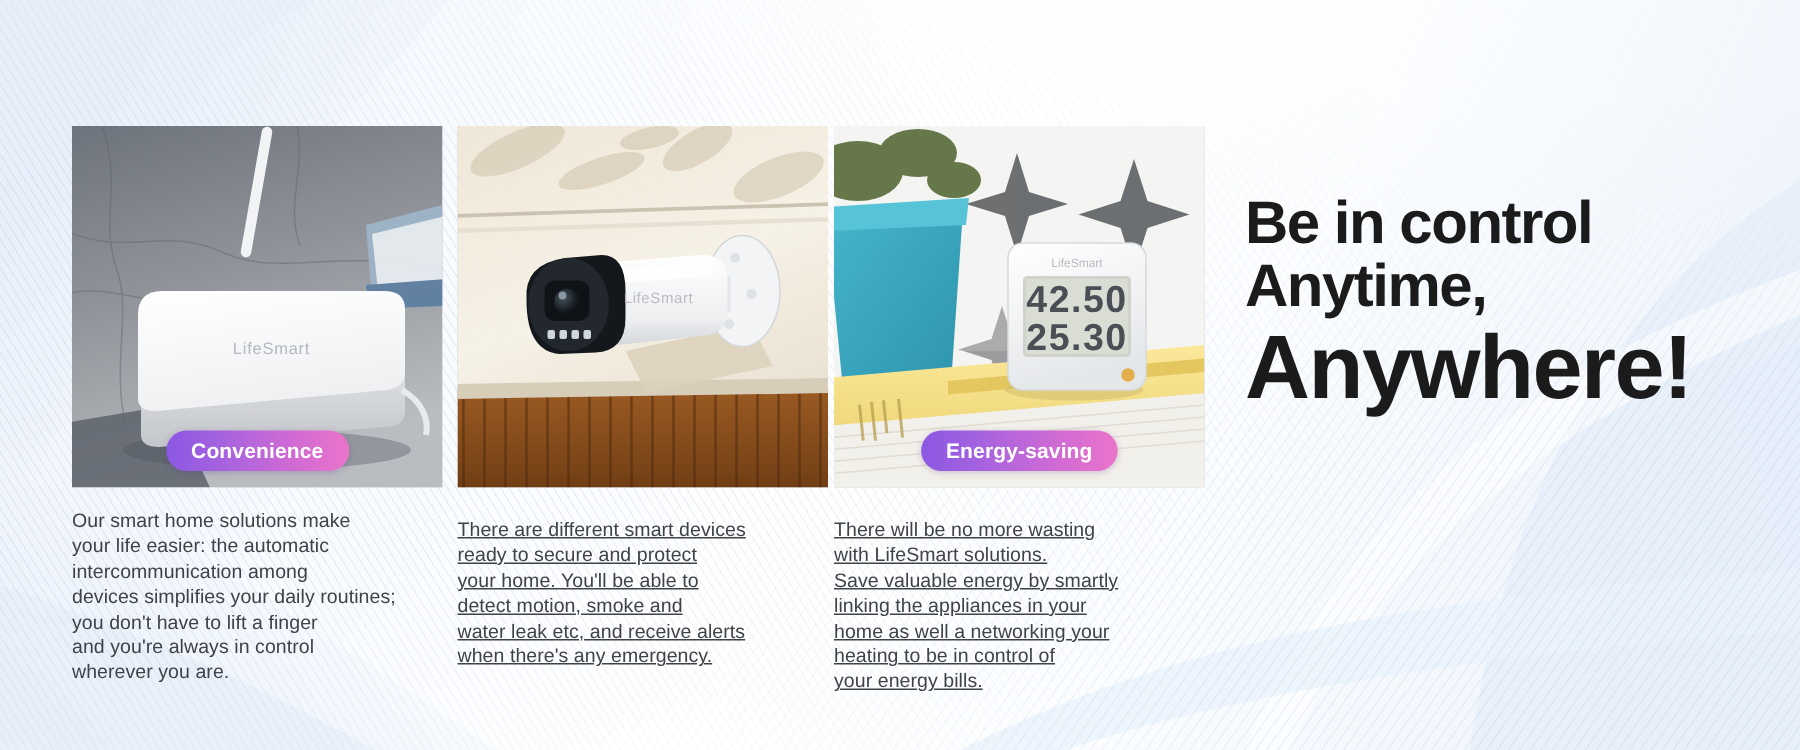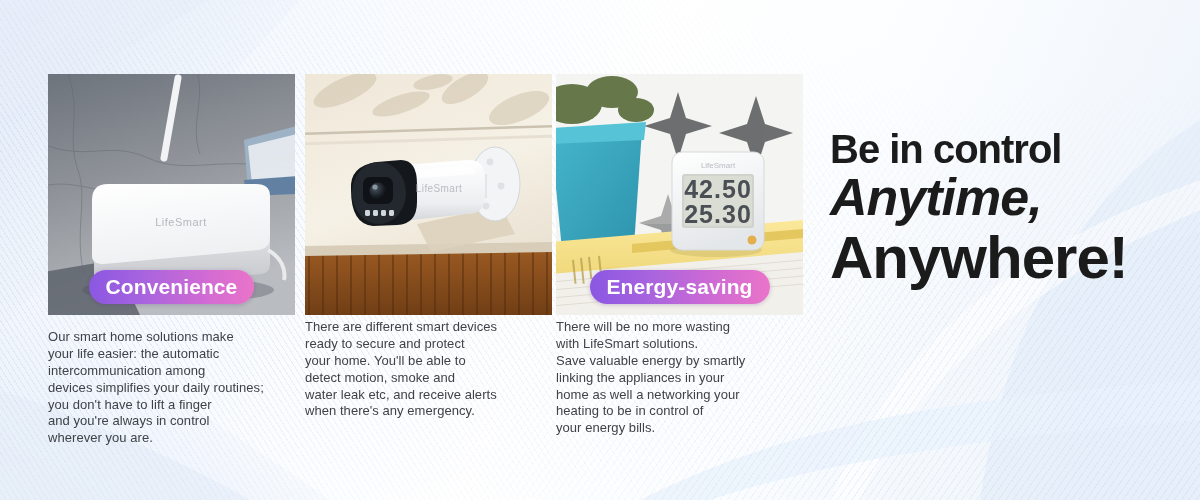--- a/index.html
+++ b/index.html
@@ -32,72 +32,72 @@
     position:absolute; inset:0;
     background-image:repeating-linear-gradient(125deg,
         rgba(150,170,200,.13) 0px, rgba(150,170,200,.13) 1px,
         rgba(255,255,255,0) 1px, rgba(255,255,255,0) 6px);
     -webkit-mask-image:radial-gradient(110% 110% at 96% 82%, #000 0%, #000 26%, transparent 62%);
             mask-image:radial-gradient(110% 110% at 96% 82%, #000 0%, #000 26%, transparent 62%);
   }
 
   
   .cards { position:absolute; left:0; top:0; width:820px; height:500px; }
-  .card { position:absolute; top:74px; width:247px; }
+  .card { position:absolute; top:84px; width:247px; }
   .card.c1 { left:48px; }
   .card.c2 { left:305px; }
   .card.c3 { left:556px; }
 
   .photo {
     position:relative;
     width:100%; height:241px;
     overflow:hidden;
     background:#cfd4d8;
   }
   .photo svg { display:block; width:100%; height:100%; }
 
   .badge {
     position:absolute;
     left:50%; transform:translateX(-50%);
     bottom:11px;
     padding:6px 17px 7px;
     border-radius:17px;
     background:linear-gradient(90deg, #8b57e2 0%, #a964de 34%, #cf6ad4 68%, #ea74c9 100%);
     color:#ffffff;
-    font-size:21px;
+    font-size:14px;
     font-weight:bold;
     letter-spacing:.1px;
     white-space:nowrap;
     line-height:1;
     box-shadow:0 1px 4px rgba(90,40,140,.25);
   }
 
   .desc {
     margin-top:14px;
     text-align:left;
     font-size:13px;
     line-height:1.30;
     color:#3f4247;
     letter-spacing:.05px;
     white-space:pre-line;
   }
-  .card.c2 .desc, .card.c3 .desc { margin-top:4px; }
+  .card.c2 .desc, .card.c3 .desc { margin-top:20px;text-decoration:underline; }
 
   
   .headline {
     position:absolute;
     left:830px; top:128px;
     width:350px;
     text-align:left;
     color:#1b1b1b;
     font-weight:bold;
     letter-spacing:-1px;
   }
   .hl-1 { font-size:40px; line-height:1.06; }
-  .hl-2 { font-size:52px; line-height:1.06;font-style:italic; }
+  .hl-2 { font-size:40px; line-height:1.06; }
   .hl-3 { font-size:60px; line-height:1.06; }
 </style>
 </head>
 <body>
 
 <div id="banner">
 
   <svg class="bg-svg" viewBox="0 0 1200 500" preserveAspectRatio="none">
     <defs>
       <linearGradient id="wg1" x1="0" y1="0" x2="1" y2="1">

